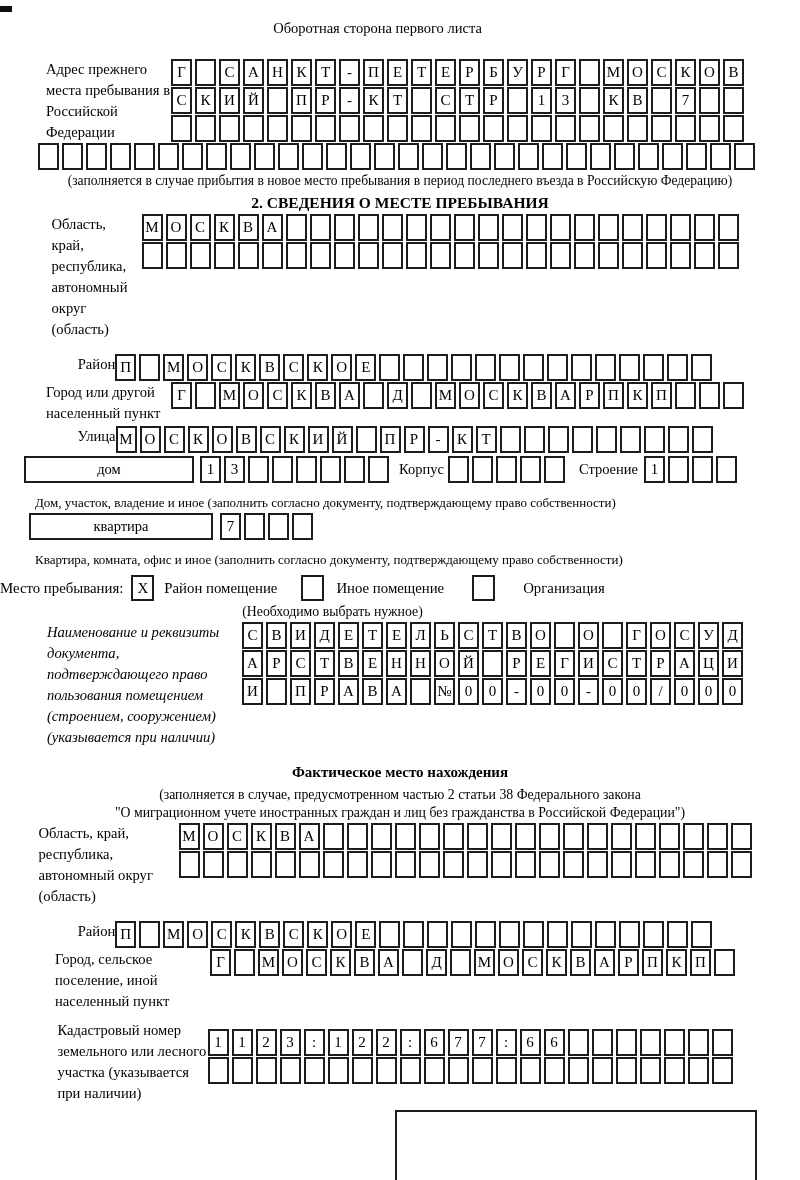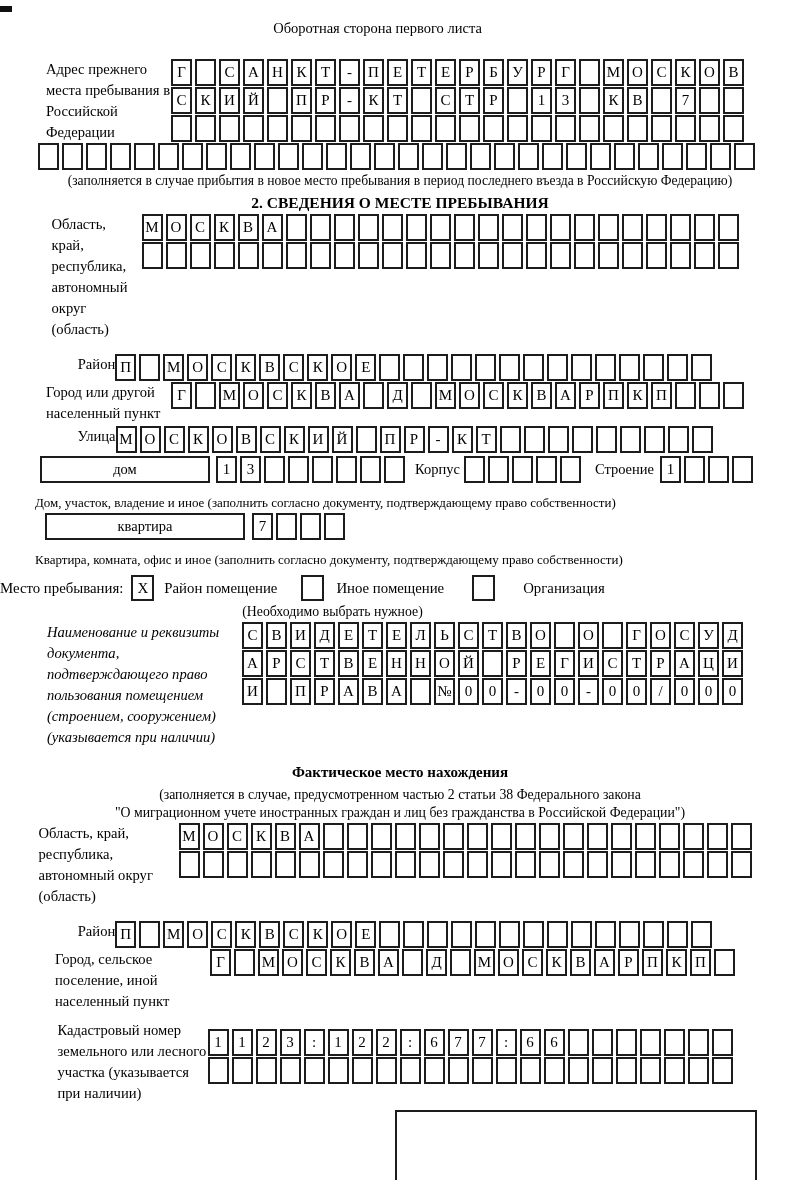--- a/index.html
+++ b/index.html
@@ -12,24 +12,24 @@
   .cellrow{display:flex;margin-bottom:1px;}
   .cell{flex:0 0 auto;width:21px;height:27px;box-sizing:border-box;border:2px solid #1c1c1c;
         margin-right:3px;display:inline-flex;align-items:center;justify-content:center;
         font-size:15px;line-height:1;}
   .cell:last-child{margin-right:0;}
   .fullrow{justify-content:flex-end;padding-right:45px;margin-top:0px;}
   .caption{font-size:13.6px;text-align:center;margin-top:3px;}
   .caption-left{font-size:13px;padding-left:35px;margin-top:12px;}
   .sec-title{font-size:15.5px;font-weight:bold;text-align:center;margin-top:5px;}
   .mt14{margin-top:14px;} .mt2{margin-top:2px;} .mt8{margin-top:8px;}
-  .inline-row{display:flex;align-items:center;padding-left:40px;padding-right:45px;}
+  .inline-row{display:flex;align-items:center;padding-left:24px;padding-right:45px;}
   .widebox{height:27px;box-sizing:border-box;border:2px solid #1c1c1c;display:inline-flex;
            align-items:center;justify-content:center;font-size:14.5px;flex:0 0 auto;}
-  .wb-dom{width:170px;} .wb-kv{width:200px;margin-left:5px;}
+  .wb-dom{width:170px;} .wb-kv{width:184px;margin-left:5px;}
   .mini-lbl{font-size:14.5px;line-height:27px;white-space:nowrap;}
   .chk{width:23px;height:26px;box-sizing:border-box;border:2px solid #1c1c1c;display:inline-flex;
        align-items:center;justify-content:center;font-size:15px;flex:0 0 auto;}
   .stay-row{display:flex;align-items:center;margin-top:7px;font-size:14.8px;}
   .stay-note{font-size:13.8px;margin-top:3px;margin-left:160px;width:345px;text-align:center;}
   .fact-note{font-size:13.8px;text-align:center;margin-top:2px;}
   .stamp-box{width:362px;height:175px;box-sizing:border-box;border:2px solid #1c1c1c;
              margin-left:auto;margin-right:43px;margin-top:6px;}
 </style>
 </head>

